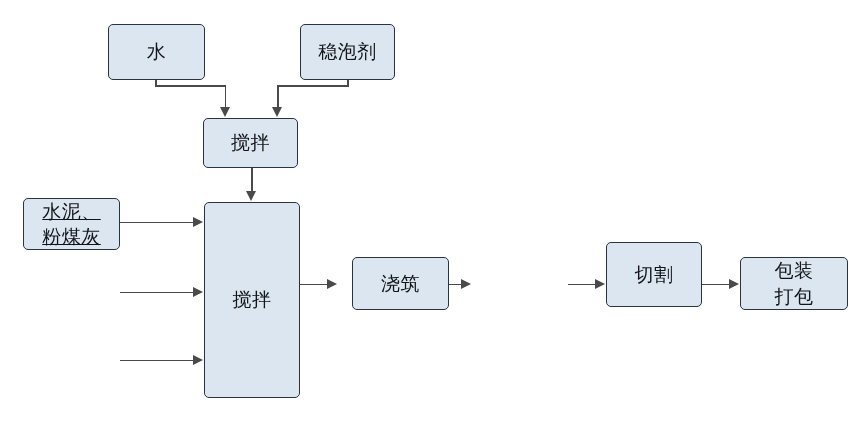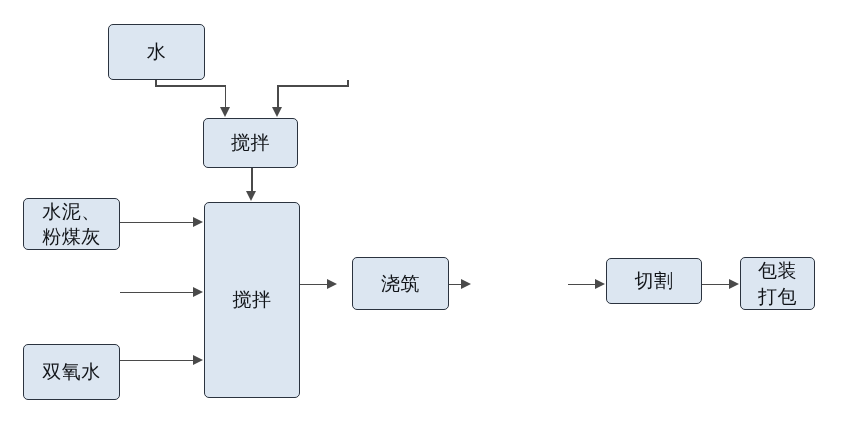--- a/index.html
+++ b/index.html
@@ -71,32 +71,32 @@
   <div class="arrow arrow-right" style="left:461px;top:279px;"></div>
 
   <div class="edge h" style="left:568px;top:283.5px;width:27px;"></div>
   <div class="arrow arrow-right" style="left:595px;top:279px;"></div>
 
   <div class="edge h" style="left:702px;top:283.5px;width:27px;"></div>
   <div class="arrow arrow-right" style="left:729px;top:279px;"></div>
 
   <div class="node" style="left:108px;top:24px;width:97px;height:56px;">水</div>
 
+  <div class="node" style="left:300px;top:24px;width:95px;height:56px;">稳泡剂</div>
 
   <div class="node" style="left:203px;top:118px;width:95px;height:50px;">搅拌</div>
 
-  <div class="node" style="left:23px;top:198px;width:97px;height:52px;">水泥、
+  <div class="node" style="left:23px;top:198px;width:97px;height:52px;text-decoration:underline;">水泥、
 粉煤灰</div>
 
 
-  <div class="node" style="left:23px;top:344px;width:97px;height:56px;">双氧水</div>
 
   <div class="node" style="left:204px;top:202px;width:96px;height:196px;">搅拌</div>
 
   <div class="node" style="left:352px;top:257px;width:97px;height:53px;">浇筑</div>
 
 
-  <div class="node" style="left:606px;top:258px;width:96px;height:46px;">切割</div>
+  <div class="node" style="left:606px;top:242px;width:96px;height:65px;">切割</div>
 
-  <div class="node" style="left:740px;top:257px;width:75px;height:53px;">包装
+  <div class="node" style="left:740px;top:257px;width:108px;height:53px;">包装
 打包</div>
 
 </div>
 
 </body></html>

